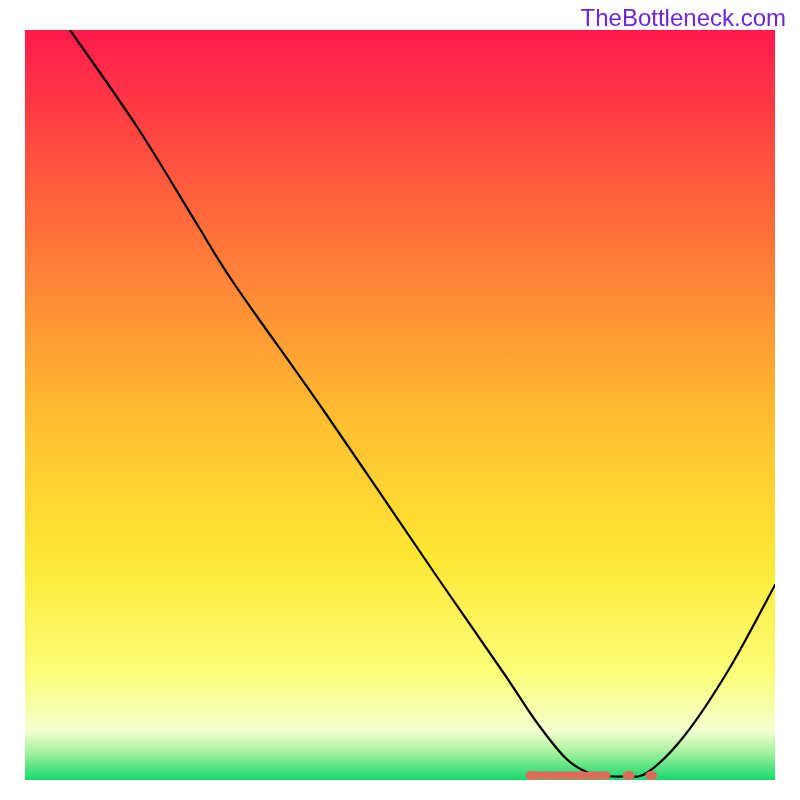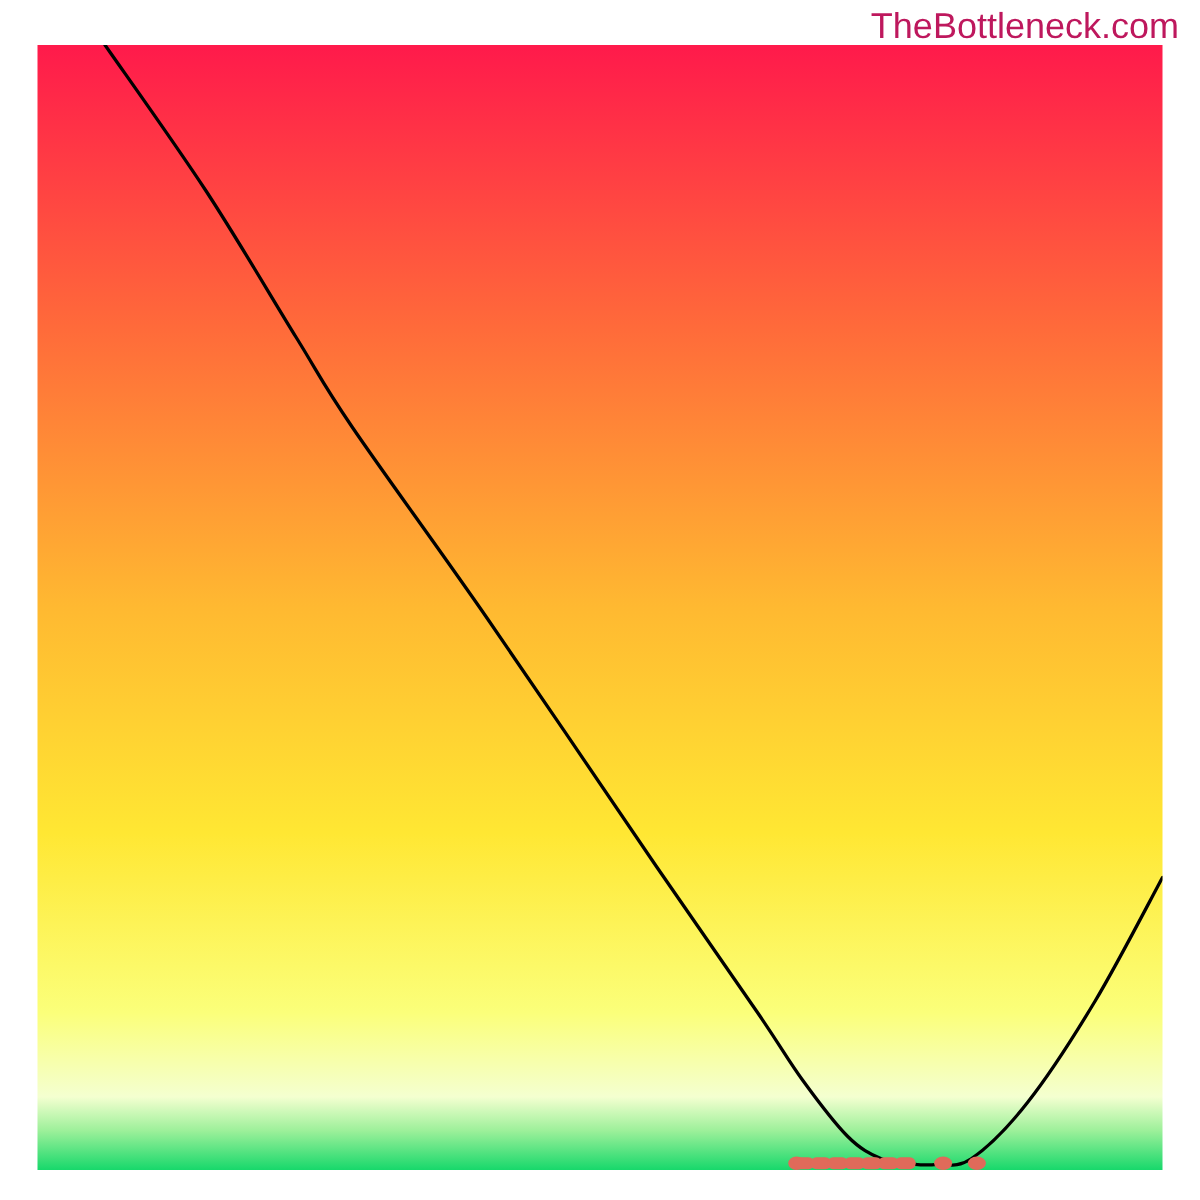--- a/index.html
+++ b/index.html
@@ -12,21 +12,21 @@
   }
   .container {
     position: relative;
     width: 800px;
     height: 800px;
   }
   .watermark {
     position: absolute;
     top: 4px;
     right: 14px;
-    color: #be185d;
+    color: #6d28d9;
     font-size: 24px;
     font-weight: 500;
     letter-spacing: 0px;
     z-index: 5;
   }
   svg {
     position: absolute;
     left: 0;
     top: 0;
   }

